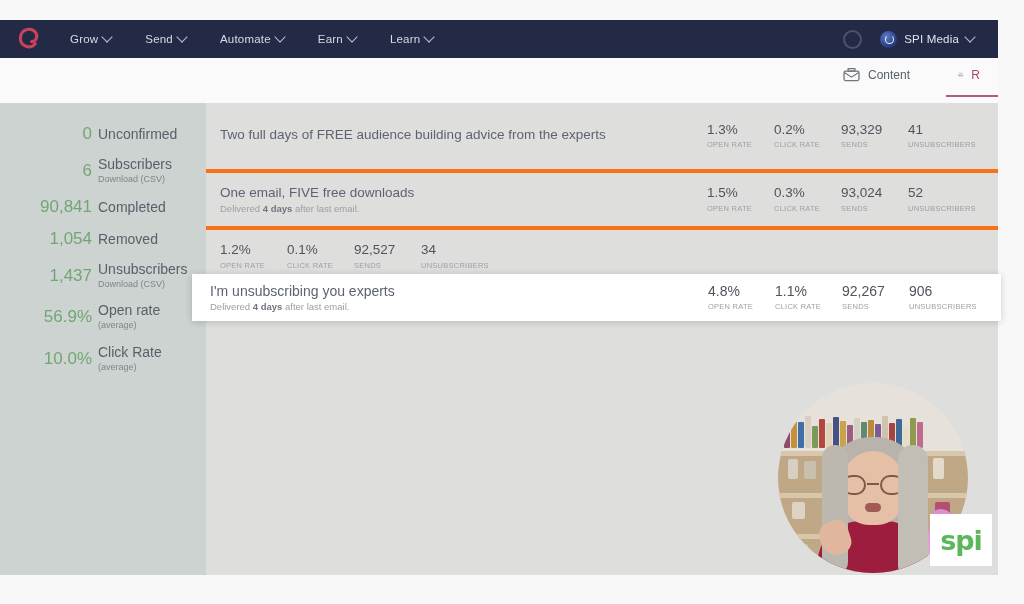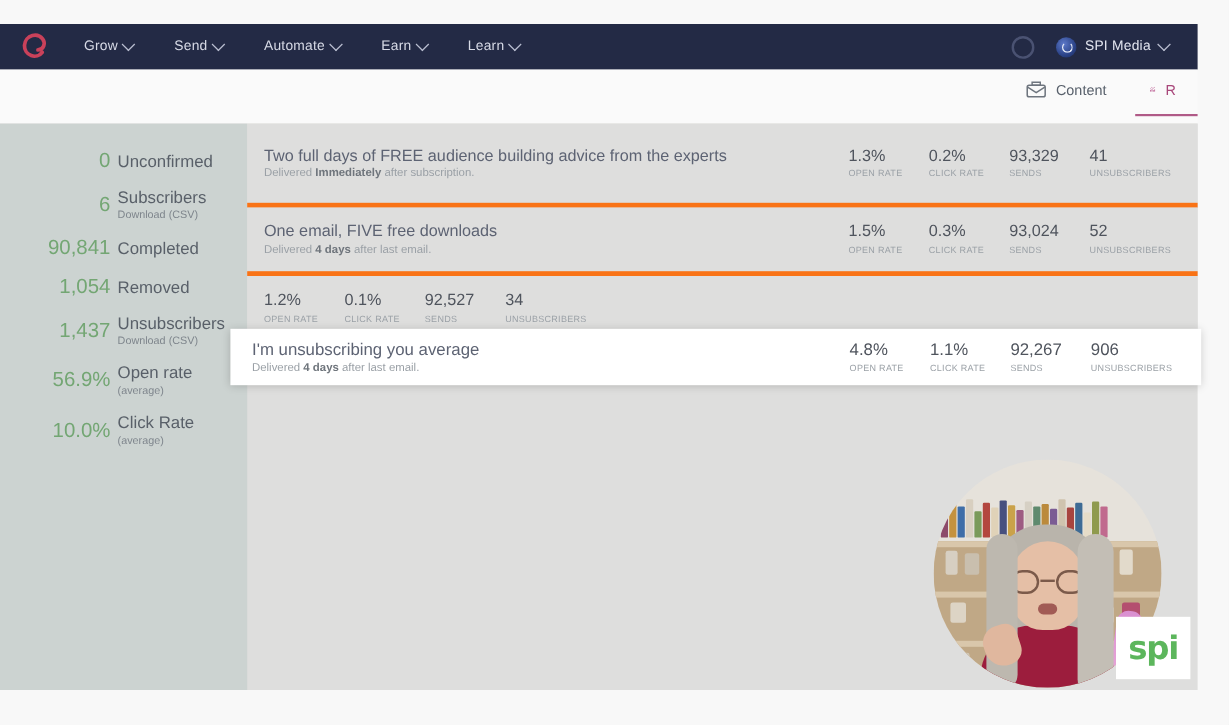--- a/index.html
+++ b/index.html
@@ -104,21 +104,21 @@
     width: 998px; height: 45px;
     background: #fafafa;
     box-sizing: border-box;
   }
   .tabs {
     position: absolute;
     right: 0; top: 0;
     height: 33px;
     display: flex;
     align-items: center;
-    gap: 0;
+    gap: 12px;
   }
   .tab {
     display: flex;
     align-items: center;
     gap: 8px;
     height: 45px;
     padding: 0 18px;
     cursor: pointer;
     box-sizing: border-box;
     position: relative;
@@ -474,21 +474,20 @@
           <div class="stat-sub">(average)</div>
         </div>
       </div>
     </div>
 
     <div class="list">
 
       <div class="row" style="height:70px;">
         <div class="row-main">
           <div class="row-title">Two full days of FREE audience building advice from the experts</div>
-          <div class="row-sub"><span>Delivered </span><b>Immediately</b><span> after subscription.</span></div>
         </div>
         <div class="metrics">
           <div class="metric">
             <div class="metric-value">1.3%</div>
             <div class="metric-label">OPEN RATE</div>
           </div>
           <div class="metric">
             <div class="metric-value">0.2%</div>
             <div class="metric-label">CLICK RATE</div>
           </div>
@@ -544,21 +543,21 @@
           </div>
           <div class="metric wide">
             <div class="metric-value">34</div>
             <div class="metric-label">UNSUBSCRIBERS</div>
           </div>
         </div>
       </div>
 
       <div class="row-highlight">
         <div class="row-main">
-          <div class="row-title">I'm unsubscribing you average</div>
+          <div class="row-title">I'm unsubscribing you experts</div>
           <div class="row-sub"><span>Delivered </span><b>4 days</b><span> after last email.</span></div>
         </div>
         <div class="metrics">
           <div class="metric">
             <div class="metric-value">4.8%</div>
             <div class="metric-label">OPEN RATE</div>
           </div>
           <div class="metric">
             <div class="metric-value">1.1%</div>
             <div class="metric-label">CLICK RATE</div>

